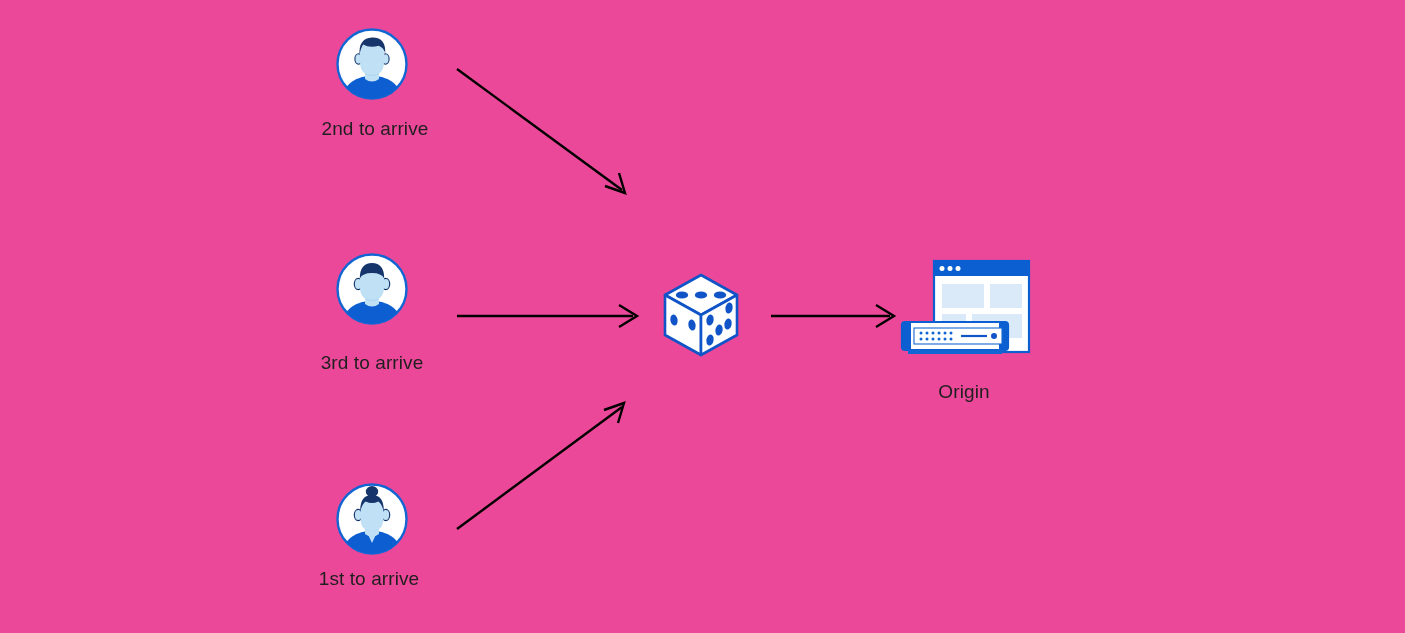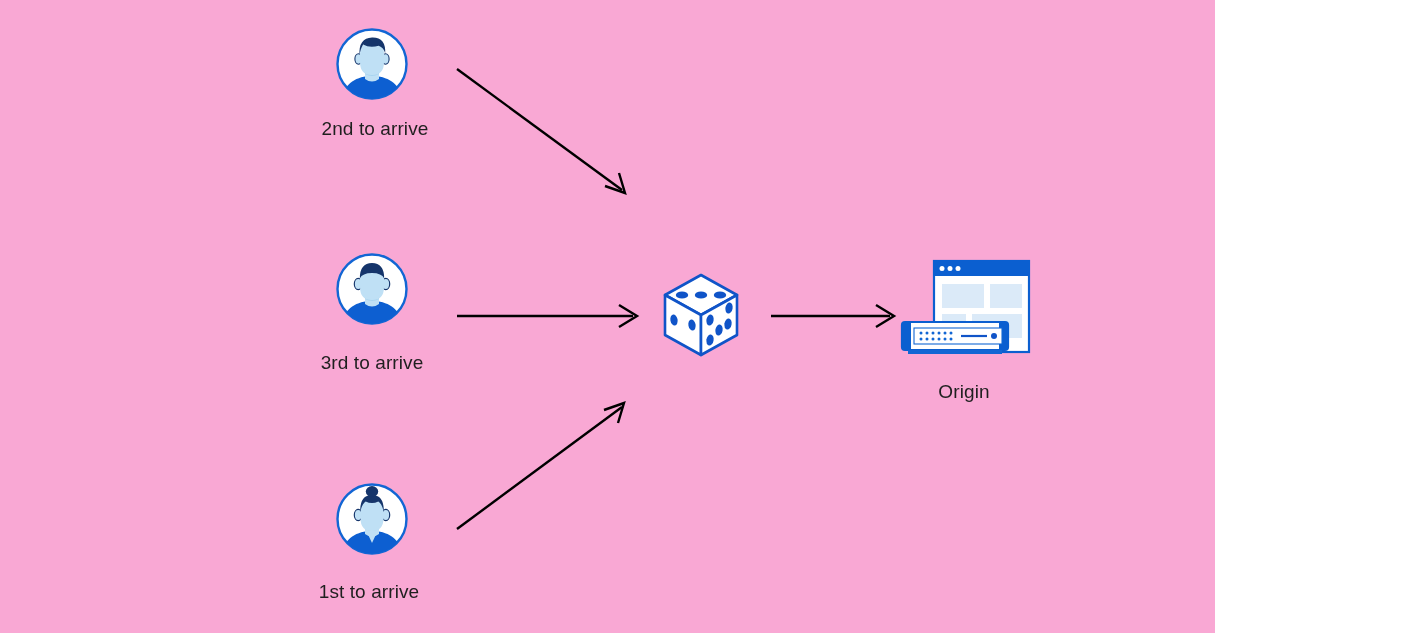--- a/index.html
+++ b/index.html
@@ -5,23 +5,23 @@
   html, body {
     margin: 0;
     padding: 0;
     background: #ffffff;
   }
   body {
     font-family: "Liberation Sans", sans-serif;
   }
   #canvas {
     position: relative;
-    width: 1215px;
+    width: 1405px;
     height: 633px;
-    background: #f9a8d4;
+    background: #ec4899;
     overflow: hidden;
   }
   .node {
     position: absolute;
   }
   .avatar-wrap {
     width: 76px;
     height: 76px;
   }
   .label {
@@ -143,21 +143,21 @@
         <path d="M31 41 h14 v7 q-7 4 -14 0 z" fill="#a8d4ef"></path>
         <ellipse cx="24.2" cy="34" rx="3.9" ry="5.6" fill="#bfe0f5" stroke="#15356b" stroke-width="1.2"></ellipse>
         <ellipse cx="51.8" cy="34" rx="3.9" ry="5.6" fill="#bfe0f5" stroke="#15356b" stroke-width="1.2"></ellipse>
         <path d="M26.5 29 q0 -12 11.5 -12 q11.5 0 11.5 12 v8 q0 13 -11.5 13 q-11.5 0 -11.5 -13 z" fill="#bfe0f5"></path>
 
         <path d="M26.2 31 q-0.5 -17 11.8 -17 q12.3 0 11.8 17 q-2 -8.5 -5.5 -10.5 q-6.3 3 -12.6 0 q-3.5 2 -5.5 10.5 z" fill="#15356b"></path>
         <ellipse cx="38" cy="10.5" rx="6.2" ry="5.4" fill="#15356b"></ellipse>
       </g>
     </svg>
   </div>
-  <div class="label" style="left:369px; top:581px; transform:translateX(-50%);">1st to arrive</div>
+  <div class="label" style="left:369px; top:568px; transform:translateX(-50%);">1st to arrive</div>
 
   <div class="node dice-wrap" style="left:658px; top:270px;">
     <svg width="86" height="90" viewBox="0 0 86 90">
       <g stroke="#1054c8" stroke-width="2.6" stroke-linejoin="round" fill="#ffffff">
 
         <path d="M43 5 L79 25 L43 45 L7 25 Z"></path>
 
         <path d="M7 25 L43 45 L43 85 L7 65 Z"></path>
 
         <path d="M79 25 L79 65 L43 85 L43 45 Z"></path>

